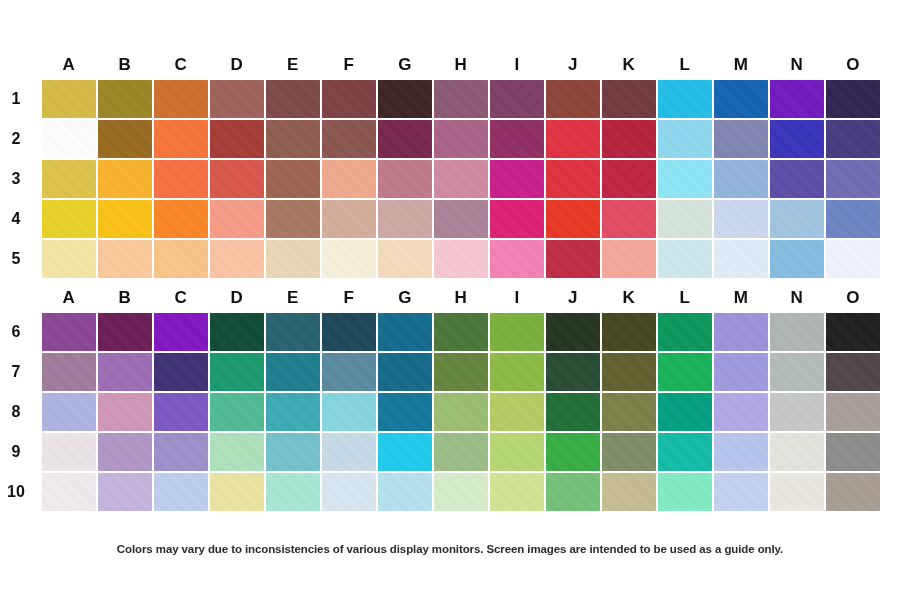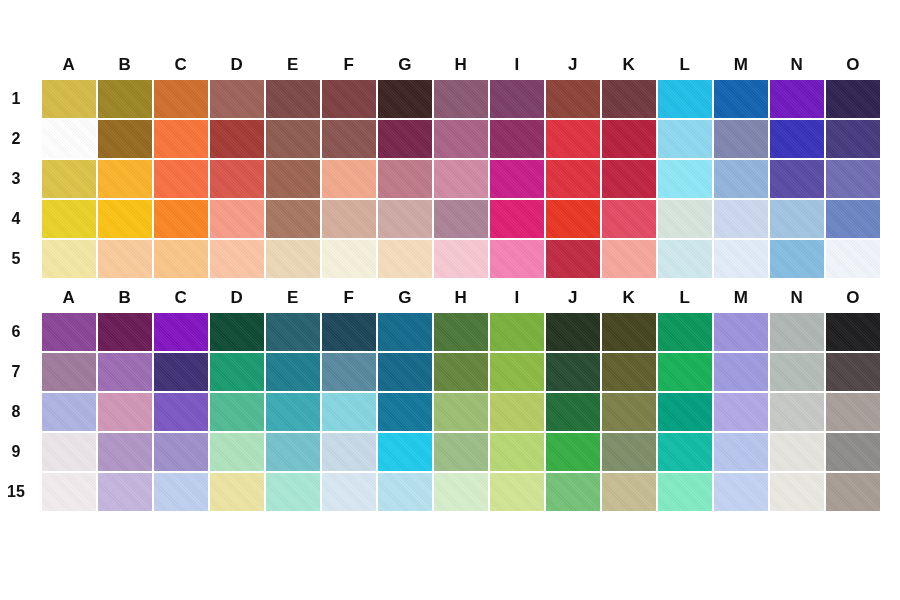--- a/index.html
+++ b/index.html
@@ -305,34 +305,35 @@
           <div class="swatch" style="background-color: rgb(156, 190, 134);"></div>
           <div class="swatch" style="background-color: rgb(183, 216, 115);"></div>
           <div class="swatch" style="background-color: rgb(53, 174, 66);"></div>
           <div class="swatch" style="background-color: rgb(126, 142, 104);"></div>
           <div class="swatch" style="background-color: rgb(15, 189, 166);"></div>
           <div class="swatch" style="background-color: rgb(183, 197, 238);"></div>
           <div class="swatch" style="background-color: rgb(230, 229, 223);"></div>
           <div class="swatch" style="background-color: rgb(141, 140, 138);"></div>
         </div>
         <div class="swatch-row">
-          <div class="row-label">15</div>
+          <div class="row-label">10</div>
           <div class="swatch" style="background-color: rgb(242, 236, 239);"></div>
           <div class="swatch" style="background-color: rgb(197, 181, 222);"></div>
           <div class="swatch" style="background-color: rgb(190, 208, 239);"></div>
           <div class="swatch" style="background-color: rgb(236, 229, 161);"></div>
           <div class="swatch" style="background-color: rgb(169, 232, 212);"></div>
           <div class="swatch" style="background-color: rgb(217, 232, 243);"></div>
           <div class="swatch" style="background-color: rgb(182, 226, 241);"></div>
           <div class="swatch" style="background-color: rgb(215, 239, 204);"></div>
           <div class="swatch" style="background-color: rgb(210, 229, 147);"></div>
           <div class="swatch" style="background-color: rgb(116, 194, 119);"></div>
           <div class="swatch" style="background-color: rgb(199, 189, 146);"></div>
           <div class="swatch" style="background-color: rgb(129, 236, 196);"></div>
           <div class="swatch" style="background-color: rgb(196, 211, 243);"></div>
           <div class="swatch" style="background-color: rgb(235, 233, 226);"></div>
           <div class="swatch" style="background-color: rgb(167, 157, 148);"></div>
         </div>
       </div>
   </div>
 
+  <div class="footer-note">Colors may vary due to inconsistencies of various display monitors. Screen images are intended to be used as a guide only.</div>
 
 </div>
 
 </body></html>

